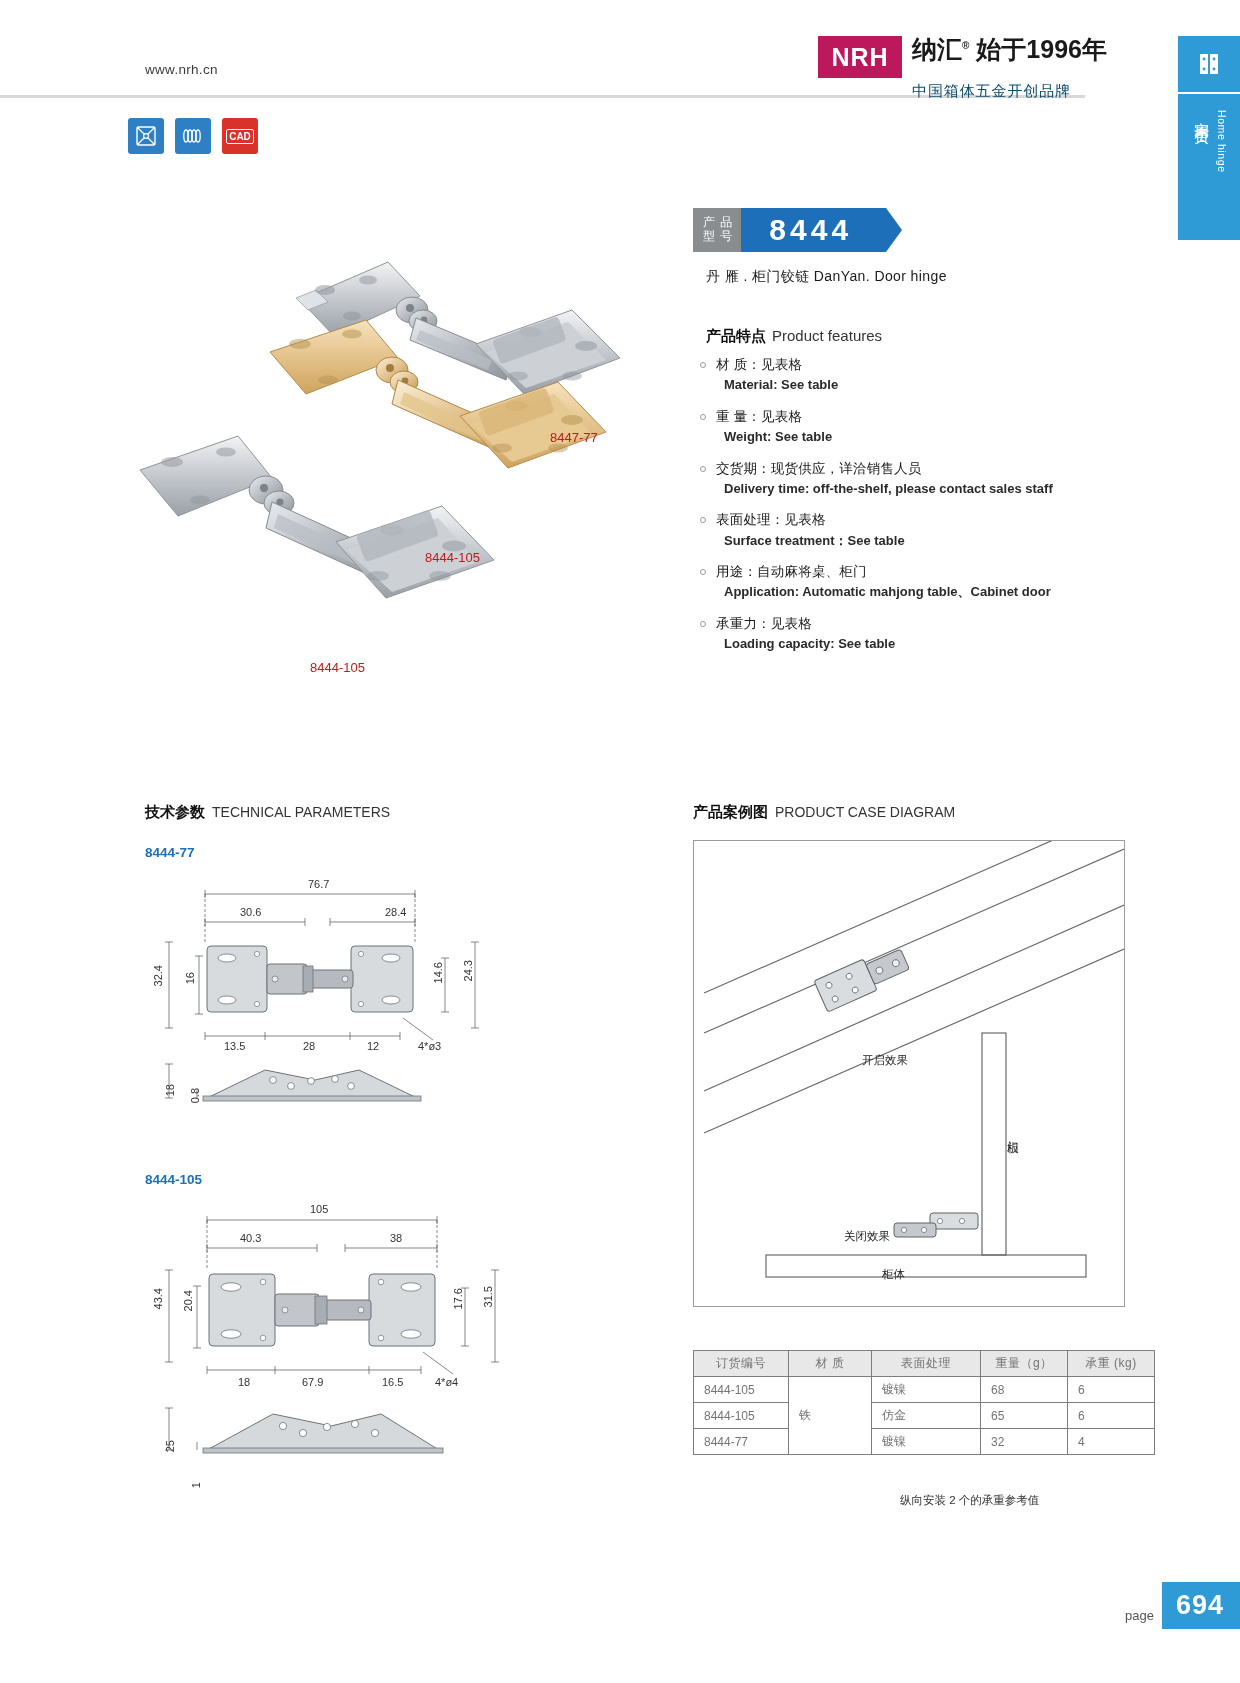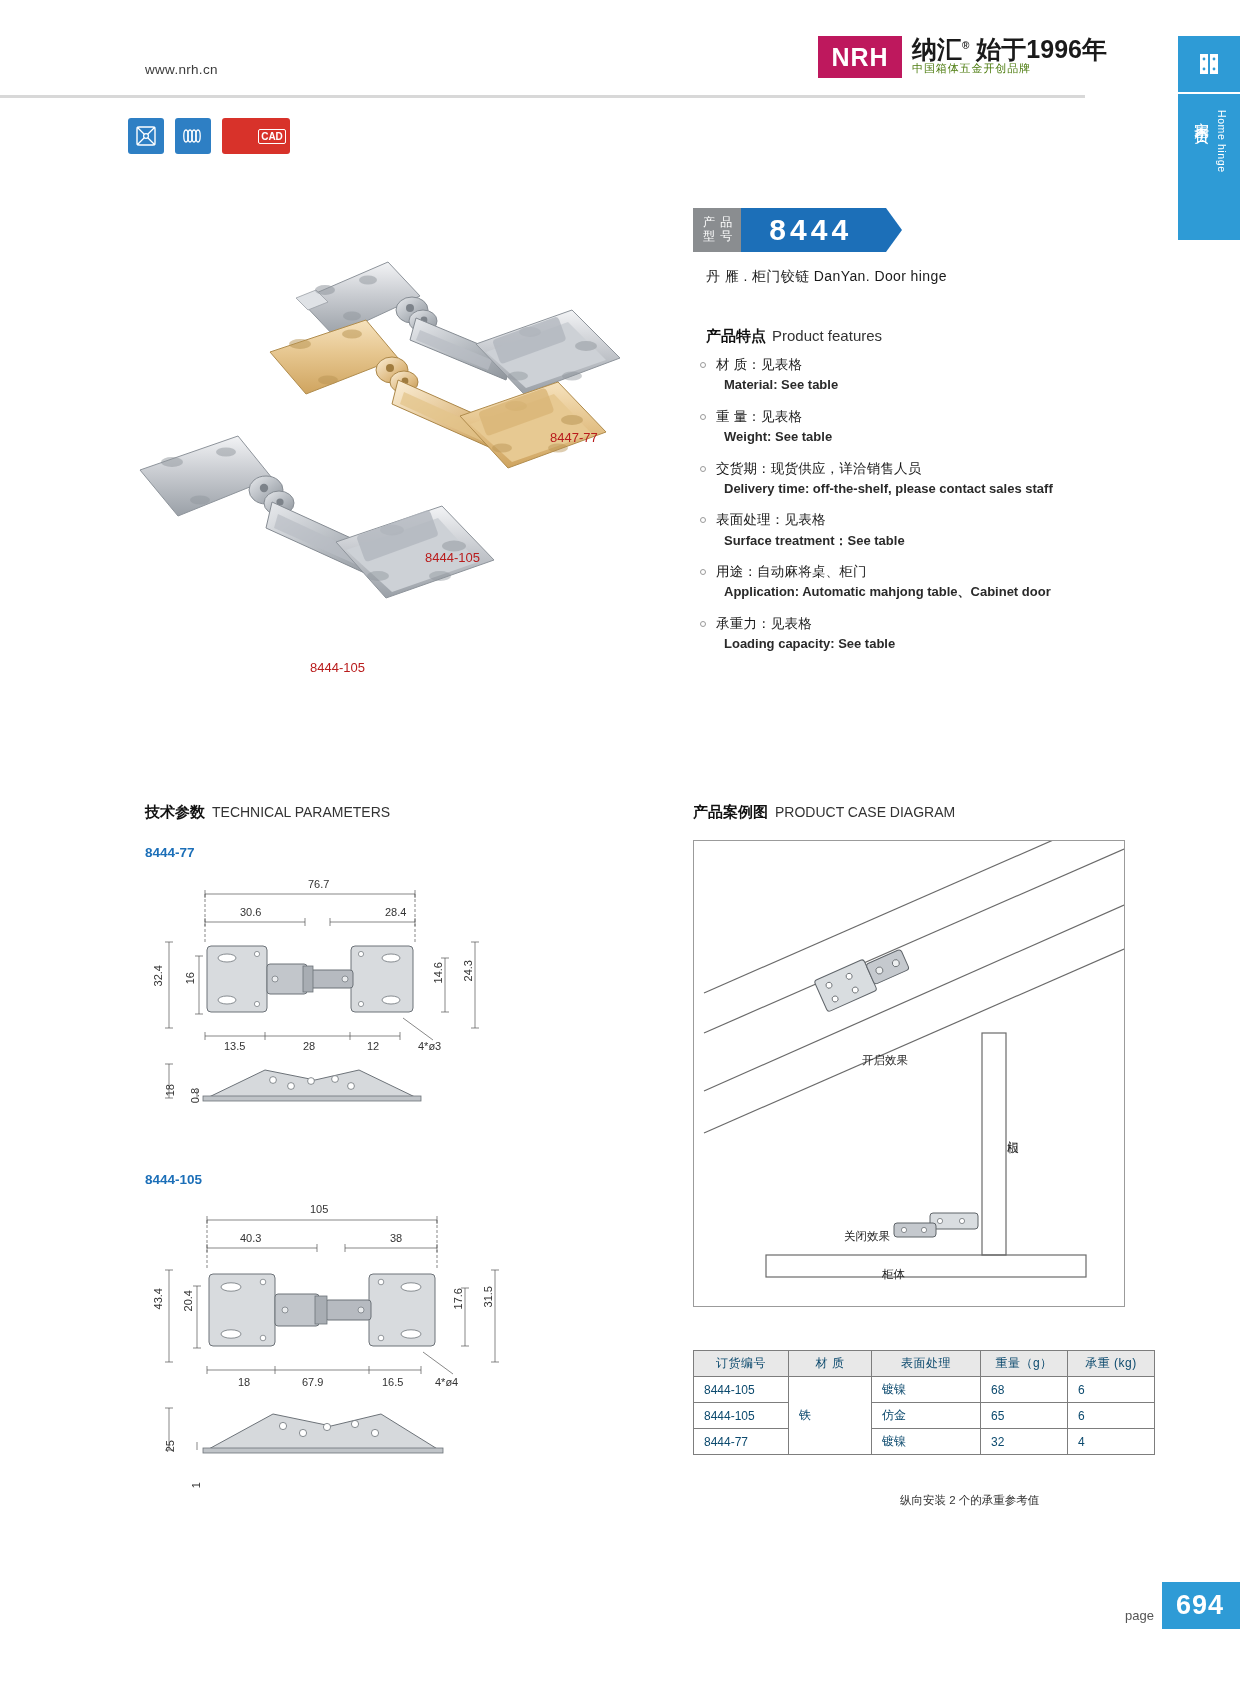--- a/index.html
+++ b/index.html
@@ -65,24 +65,24 @@
     font-size: 25px;
     font-weight: bold;
     color: #1a1a1a;
     white-space: nowrap;
   }
   .logo-text .l1 .sup {
     font-size: 10px;
     vertical-align: super;
   }
   .logo-text .l2 {
-    font-size: 11px;
-    color: #4d7c0f;
+    font-size: 15px;
+    color: #0c4a6e;
     letter-spacing: .9px;
-    margin-top: 0;
+    margin-top: 20px;
     white-space: nowrap;
   }
 
   
   .side-tab {
     position: absolute;
     right: 0; top: 36px;
     width: 62px;
   }
   .side-tab-icon {
@@ -125,21 +125,21 @@
   }
   .ic {
     width: 36px; height: 36px;
     border-radius: 3px;
     display: flex;
     align-items: center;
     justify-content: center;
   }
   .ic-blue { background: #2e7fc4; }
   .ic-blue2 { background: #2e7fc4; }
-  .ic-red { background: #d8322a; padding-left: 32px; }
+  .ic-red { background: #d8322a; }
   .ic-red .cadtxt {
     color: #fff; font-size: 10px; font-weight: bold;
     border: 1.2px solid #fff; padding: 1px 2px; border-radius: 2px;
   }
 
   
   .photo-area {
     position: absolute;
     left: 120px; top: 240px;
     width: 560px; height: 470px;
@@ -283,21 +283,21 @@
 
   
   .spec-table {
     position: absolute;
     left: 693px; top: 1350px;
     border-collapse: collapse;
     font-size: 12px;
   }
   .spec-table th, .spec-table td {
     border: 1px solid #7d7d7d;
-    color: #0c4a6e;
+    color: #737373;
   }
   .spec-table th {
     background: #e8e8e8;
     font-weight: normal;
     height: 25px;
     padding: 0 10px;
     letter-spacing: .5px;
   }
   .spec-table td {
     height: 25px;

